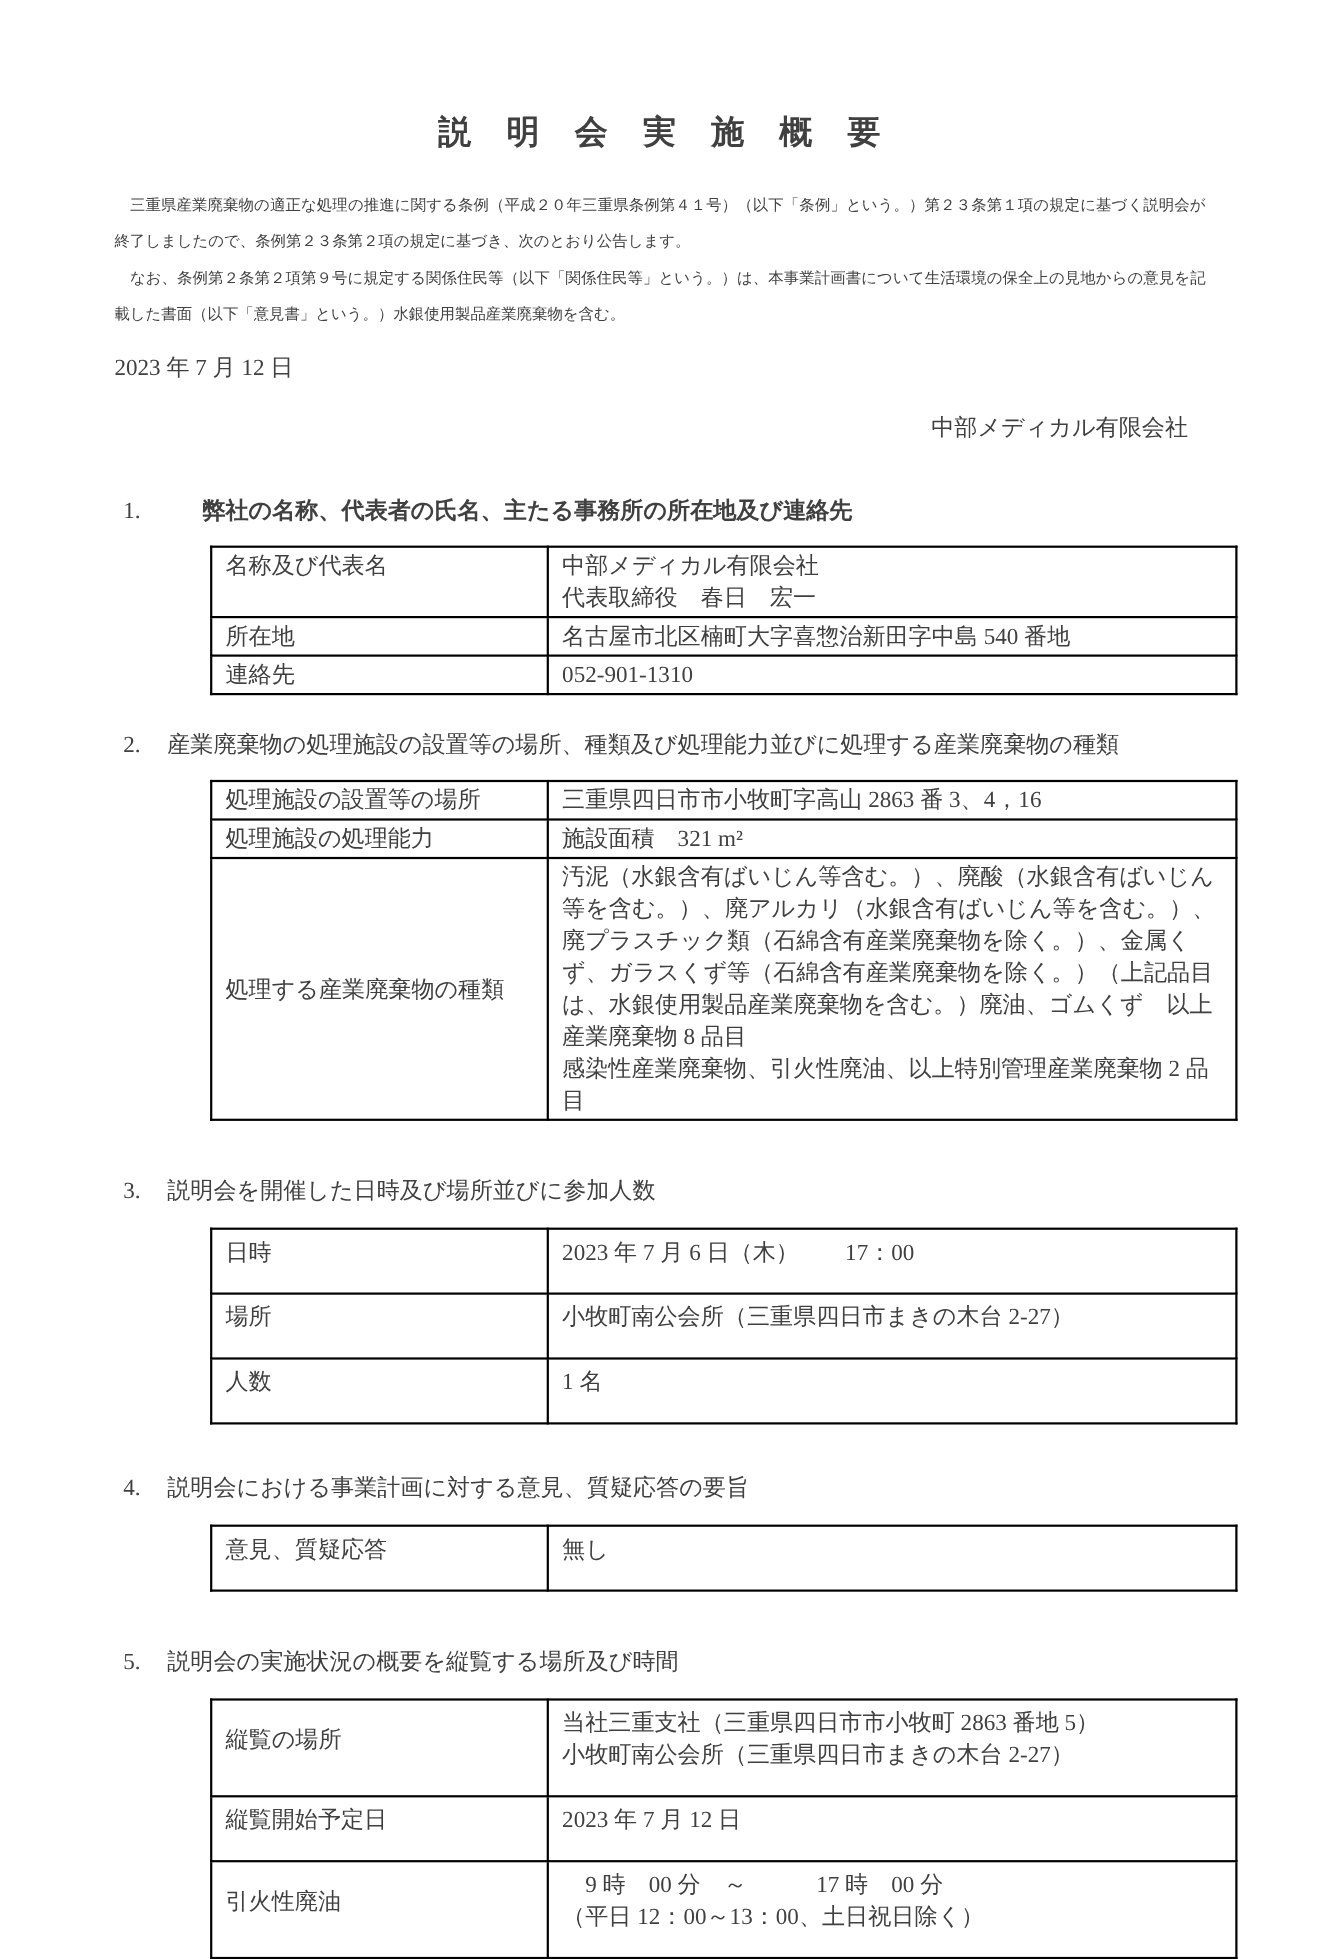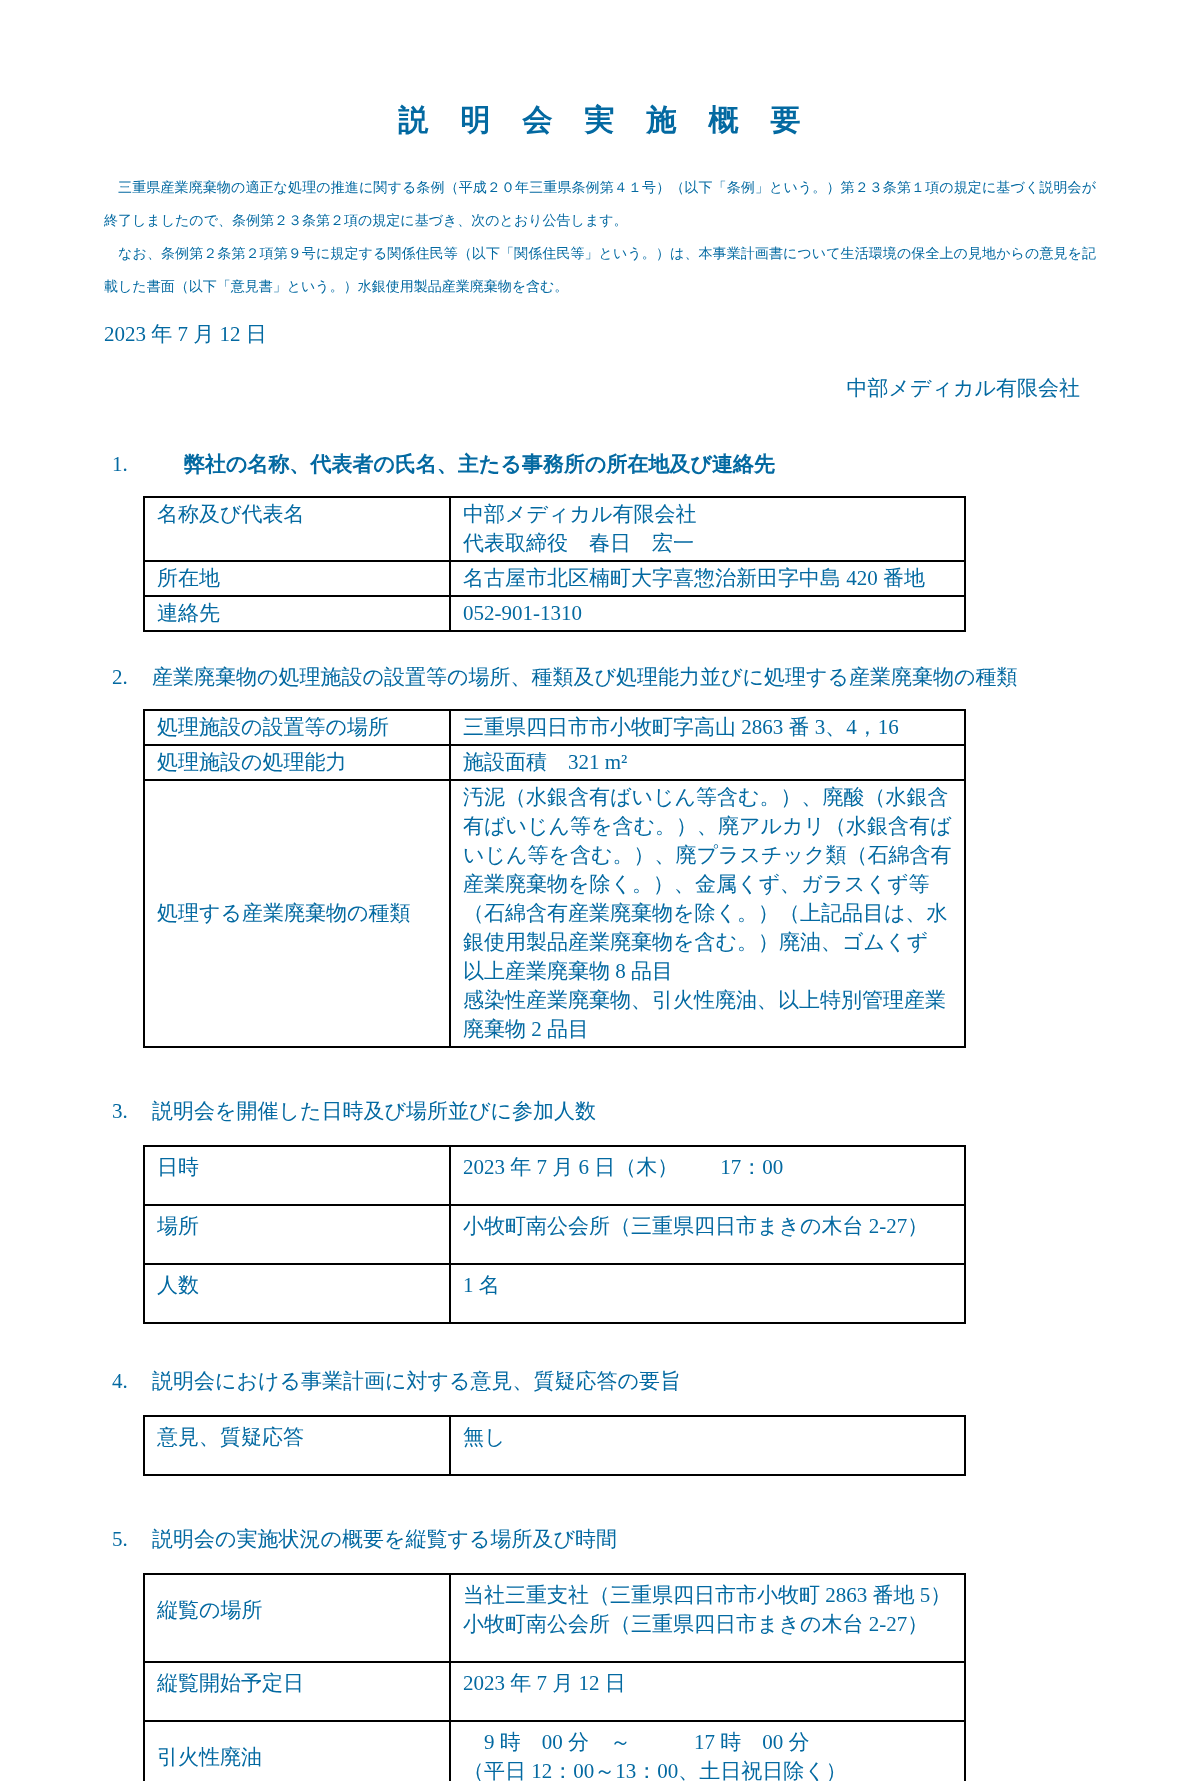--- a/index.html
+++ b/index.html
@@ -9,21 +9,21 @@
   }
   .page {
     position: relative;
     width: 1200px;
     height: 1781px;
     margin: 0 auto;
     background: #ffffff;
     overflow: hidden;
     box-sizing: border-box;
     font-family: "Liberation Serif", "DejaVu Serif", serif;
-    color: #0369a1;
+    color: #404040;
   }
   .title {
     margin: 0;
     padding-top: 100px;
     text-align: center;
     font-size: 30px;
     font-weight: 600;
     letter-spacing: 1px;
   }
   .intro {
@@ -58,22 +58,22 @@
   .section-heading {
     display: flex;
     line-height: 31px;
   }
   .sec-num {
     flex: none;
     width: 40px;
   }
   .sec-1 .sec-title { margin-left: 32px; font-weight: bold; }
   .doc-table {
-    margin: 16px 0 0 31px;
-    width: 823px;
+    margin: 16px 0 0 79px;
+    width: 934px;
     border-collapse: collapse;
     table-layout: fixed;
   }
   .sec-3 .doc-table,
   .sec-4 .doc-table,
   .sec-5 .doc-table { margin-top: 18px; }
   .doc-table td {
     border: 2px solid #000000;
     padding: 2px 12px;
     font-size: 21px;
@@ -114,21 +114,21 @@
     <td class="label-cell">名称及び代表名</td>
     <td class="value-cell">
                 <div class="value-line">中部メディカル有限会社</div>
                 <div class="value-line">代表取締役　春日　宏一</div>
               </td>
   </tr>
 
   <tr>
     <td class="label-cell">所在地</td>
     <td class="value-cell">
-                <div class="value-line">名古屋市北区楠町大字喜惣治新田字中島 420 番地</div>
+                <div class="value-line">名古屋市北区楠町大字喜惣治新田字中島 540 番地</div>
               </td>
   </tr>
 
   <tr>
     <td class="label-cell">連絡先</td>
     <td class="value-cell">
                 <div class="value-line">052-901-1310</div>
               </td>
   </tr>
 </tbody>

